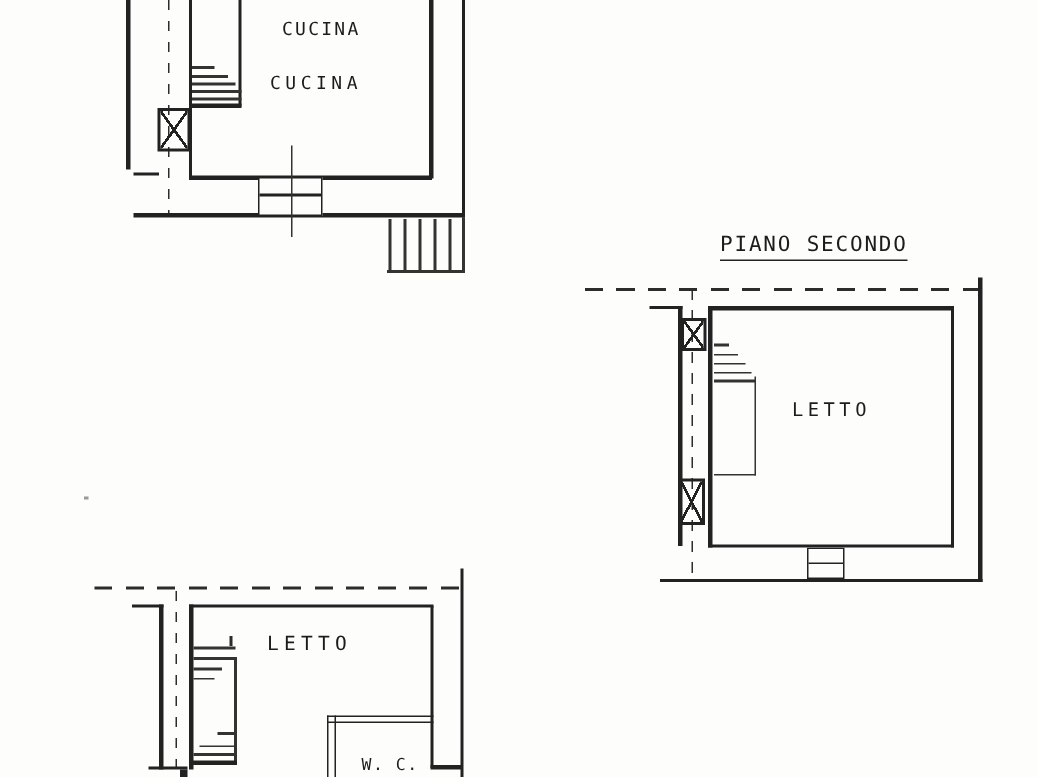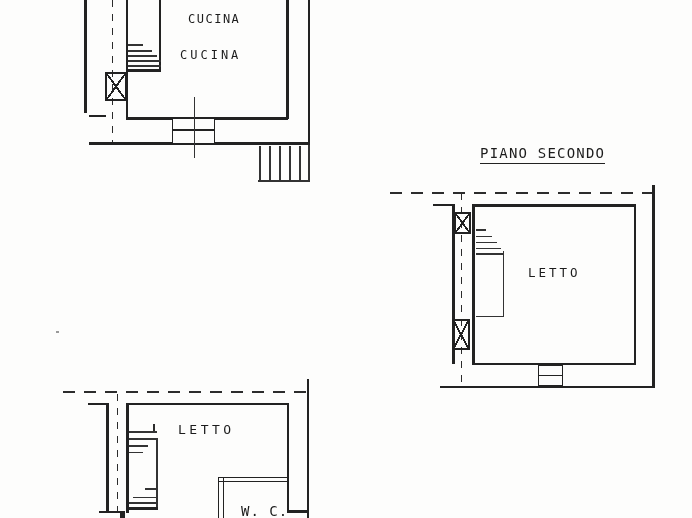--- a/index.html
+++ b/index.html
@@ -26,25 +26,25 @@
   
   .win{position:absolute;border:1.8px solid #222;box-sizing:border-box;background:#fdfdfc;}
   .win > .mid{position:absolute;left:0;right:0;height:1.6px;background:#222;}
   
   .dwh{position:absolute;height:5px;box-sizing:border-box;border-top:1.7px solid #222;border-bottom:1.7px solid #222;}
   .dwv{position:absolute;width:6px;box-sizing:border-box;border-left:1.7px solid #222;border-right:1.7px solid #222;}
   
   .lbl{position:absolute;color:#1c1c1c;white-space:pre;line-height:1;}
   .lbl.cucina{left:188px;top:13px;font-size:12px;letter-spacing:1.5px;}
   .lbl.pranzo{left:180px;top:49px;font-size:12px;letter-spacing:3px;}
-  .lbl.title {left:480px;top:146px;font-size:14px;letter-spacing:1.2px;
+  .lbl.title {left:480px;top:156px;font-size:14px;letter-spacing:1.2px;
               padding-bottom:3px;border-bottom:1.8px solid #222;}
   .lbl.letto2{left:528px;top:267px;font-size:12.5px;letter-spacing:3px;}
   .lbl.letto3{left:178px;top:423px;font-size:13px;letter-spacing:3.5px;}
-  .lbl.wc    {left:241px;top:504px;font-size:14px;letter-spacing:1px;}
+  .lbl.wc    {left:241px;top:504px;font-size:11px;letter-spacing:1px;}
   .speck{position:absolute;width:3px;height:2px;background:#9a9a9a;}
 </style>
 </head>
 <body>
 
 <div class="sheet">
 
   <section class="plan">
     <div class="v" style="left:84px;top:0;height:113px;"></div>
     <div class="h" style="left:89px;top:115px;width:17px;height:2px;"></div>

